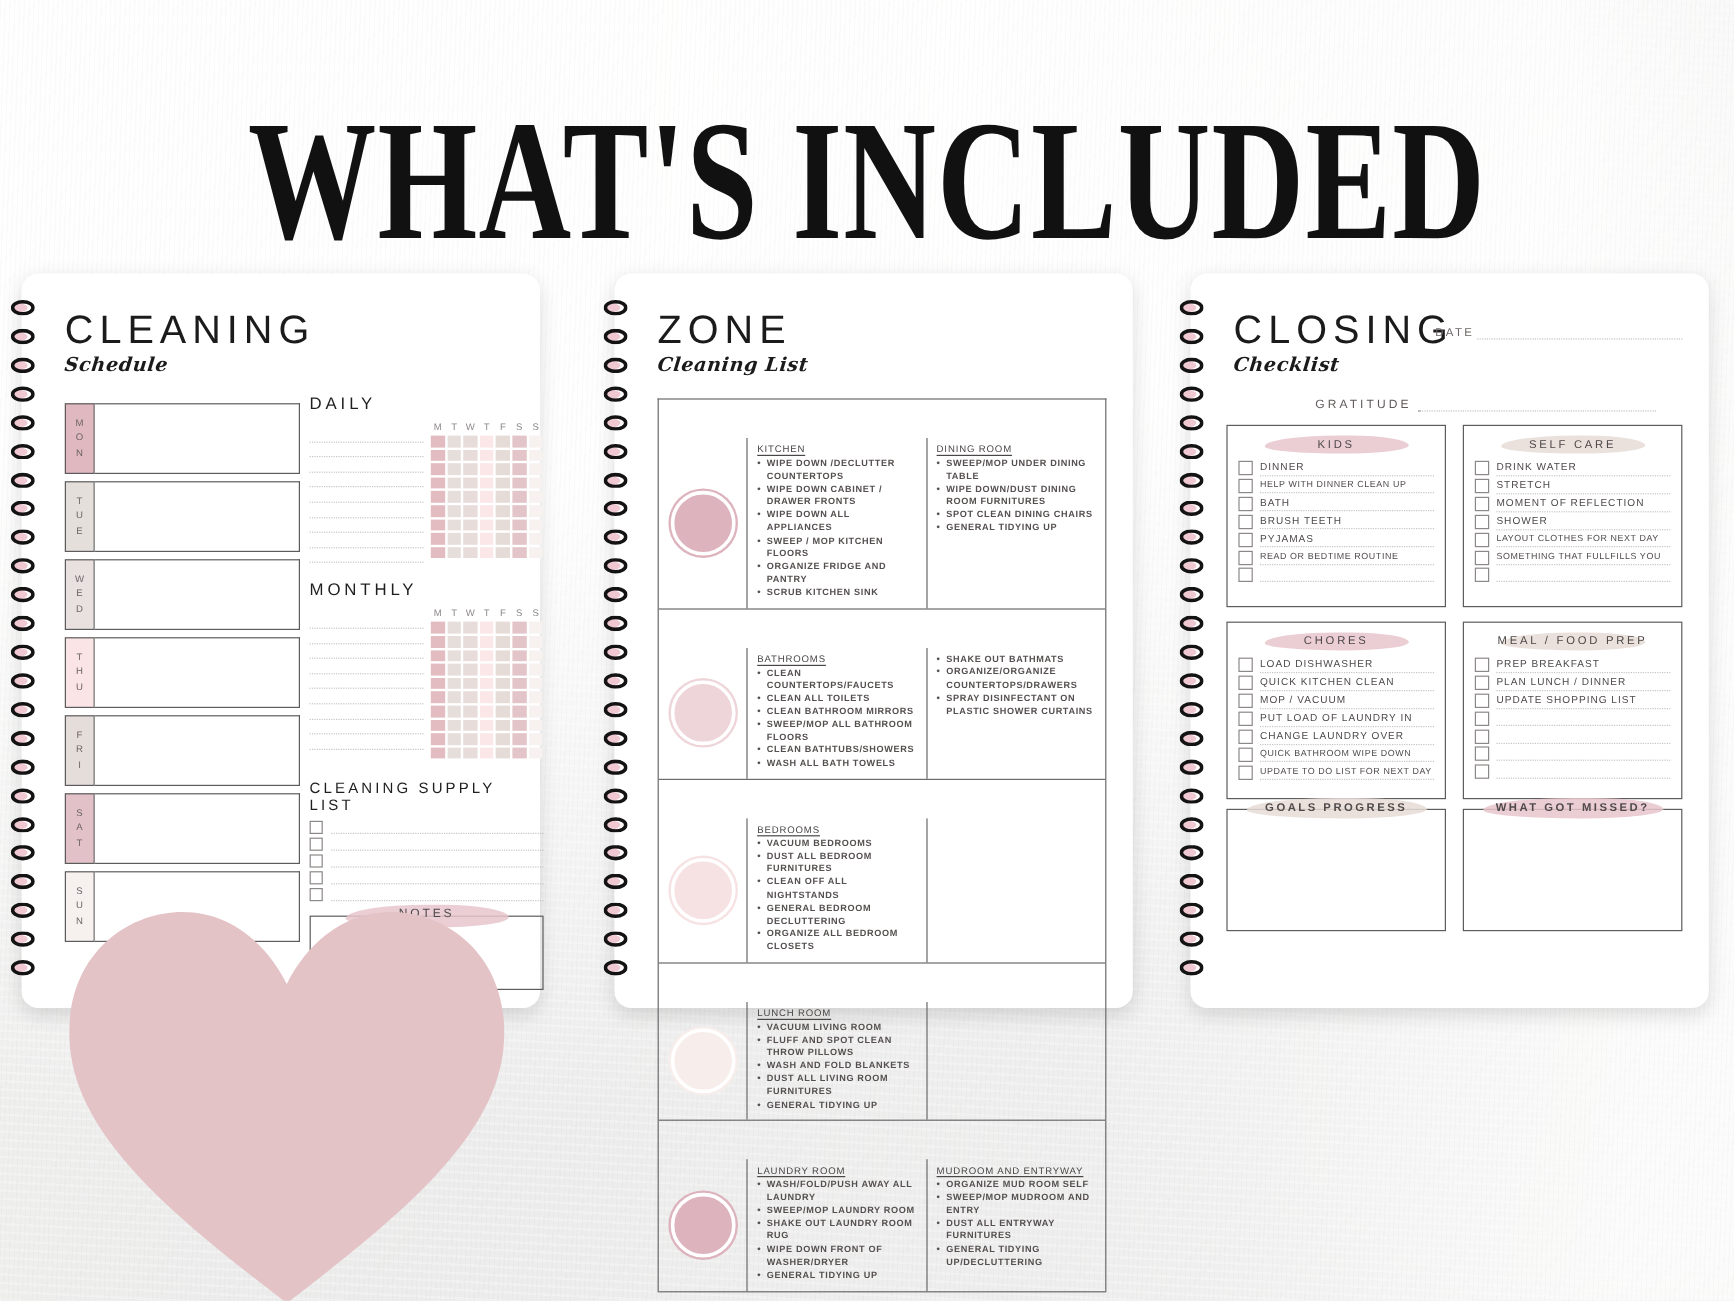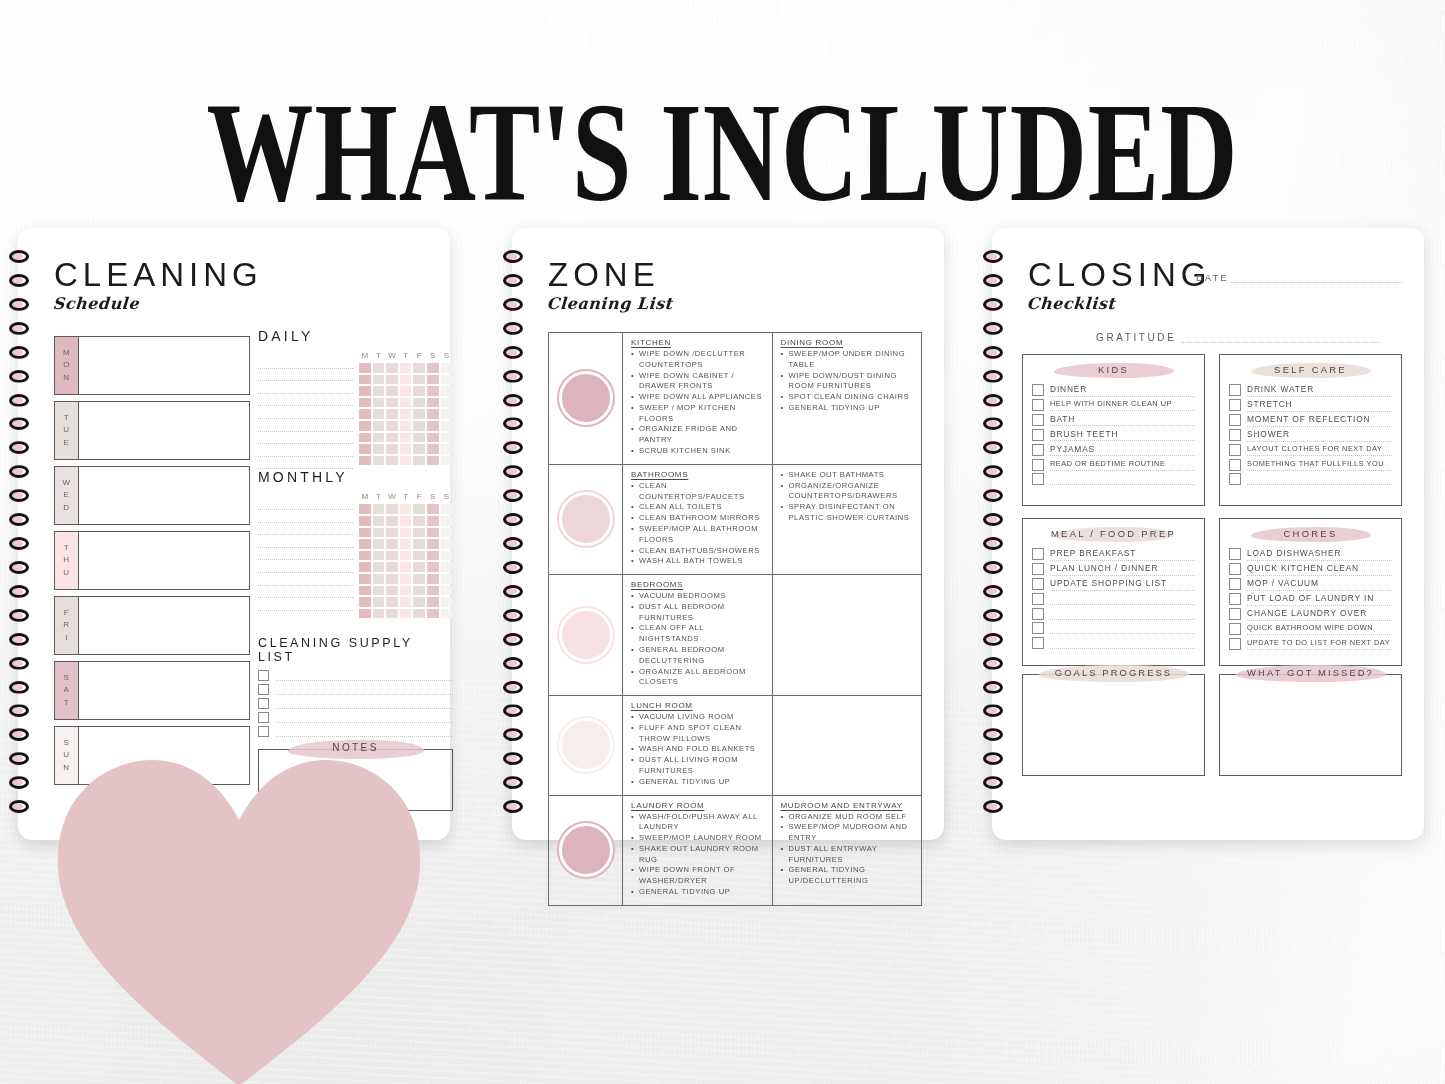--- a/index.html
+++ b/index.html
@@ -135,40 +135,40 @@
     font-size:10px; letter-spacing:2.4px; color:#4f4a4a; white-space:nowrap;
   }
   .notes-box{ border:1.5px solid #5c5c5c; height:62px; }
 
   
   #zone-table{
     position:absolute; left:36px; top:104px; right:22px;
     border:1.5px solid #6a6a6a; border-bottom:none;
     display:flex; flex-direction:column;
   }
-  .zrow{ display:flex; border-bottom:1.5px solid #6a6a6a; }
+  .zrow{ display:flex; border-bottom:1.5px solid #6a6a6a;margin-top:32px; }
   .zcircle-cell{ width:74px; border-right:1.5px solid #6a6a6a; display:flex; align-items:center; justify-content:center; }
   .zcircle{
     width:54px; height:54px; border-radius:50%;
     display:flex; align-items:center; justify-content:center;
     color:#fff; font-size:34px; font-weight:700;
     font-family:"Liberation Serif", serif;
     border:3px solid #fff;
     box-shadow:0 0 0 2px currentColor;
   }
   .zcol{ flex:1; padding:5px 7px 7px 8px; border-right:1.5px solid #6a6a6a; }
   .zcol:last-child{ border-right:none; }
   .zhead{
     font-size:8px; letter-spacing:.7px; color:#4a4646;
     text-decoration:underline; text-underline-offset:2px; margin-bottom:2px;
   }
   .zcol ul{ list-style:none; }
   .zcol li{
     font-size:7.6px; letter-spacing:.55px; color:#55504f; line-height:1.42;
-    padding-left:8px; position:relative;
+    padding-left:8px; position:relative;font-weight:bold;
   }
   .zcol li:before{
     content:"•"; position:absolute; left:0; top:-1px; font-size:8px; color:#55504f;
   }
 
   
   #close-date{
     position:absolute; right:22px; top:44px; width:206px;
     font-size:9.5px; letter-spacing:2px; color:#6c6666;
     display:flex; align-items:flex-end; gap:2px;
@@ -202,21 +202,21 @@
   }
   .ck-text.tight{ font-size:7.4px; letter-spacing:.5px; }
 
   .box-grid{
     position:absolute; left:30px; right:22px; top:446px;
     display:grid; grid-template-columns:1fr 1fr; gap:14px;
   }
   .open-box{ position:relative; }
   .open-box .frame{ border:1.5px solid #5c5c5c; height:102px; }
   .open-box .brush{ top:-9px; width:150px; height:17px; }
-  .open-box .brush-label{ top:-7px; font-size:9.4px; letter-spacing:2.1px; }
+  .open-box .brush-label{ top:-7px; font-size:9.4px; letter-spacing:2.1px;font-weight:bold; }
 
   
   #heart-badge{
     position:absolute; left:52px; top:748px; width:374px; height:340px;
     z-index:5;
   }
   #heart-badge svg{ display:block; width:100%; height:100%; }
   #heart-text{
     position:absolute; left:0; top:112px; width:100%;
     text-align:center;
@@ -424,21 +424,21 @@
                 <div class="sw" style="background: rgb(230, 222, 219);"></div>
                 <div class="sw" style="background: rgb(232, 220, 219);"></div>
                 <div class="sw" style="background: rgb(251, 231, 232);"></div>
                 <div class="sw" style="background: rgb(229, 220, 216);"></div>
                 <div class="sw" style="background: rgb(227, 196, 200);"></div>
                 <div class="sw" style="background: rgb(247, 242, 240);"></div>
               </div>
             </div>
           </div>
         </div>
-      <div id="tracker-monthly" style="">
+      <div id="tracker-monthly" style="margin-top:14px;">
           <div class="freq-title">MONTHLY</div>
           <div class="freq-block">
             <div class="freq-lines">
               <div class="dline"></div>
               <div class="dline"></div>
               <div class="dline"></div>
               <div class="dline"></div>
               <div class="dline"></div>
               <div class="dline"></div>
               <div class="dline"></div>
@@ -826,20 +826,54 @@
             <div class="ck-box"></div>
             <div class="ck-text tight">SOMETHING THAT FULLFILLS YOU</div>
           </div>
           <div class="ck-row">
             <div class="ck-box"></div>
             <div class="ck-text"></div>
           </div>
         </div>
         <div class="card sec2">
           <div class="card-head">
+            <div class="brush"></div>
+            <div class="brush-label">CHORES</div>
+          </div>
+          <div class="ck-row">
+            <div class="ck-box"></div>
+            <div class="ck-text">LOAD DISHWASHER</div>
+          </div>
+          <div class="ck-row">
+            <div class="ck-box"></div>
+            <div class="ck-text">QUICK KITCHEN CLEAN</div>
+          </div>
+          <div class="ck-row">
+            <div class="ck-box"></div>
+            <div class="ck-text">MOP / VACUUM</div>
+          </div>
+          <div class="ck-row">
+            <div class="ck-box"></div>
+            <div class="ck-text">PUT LOAD OF LAUNDRY IN</div>
+          </div>
+          <div class="ck-row">
+            <div class="ck-box"></div>
+            <div class="ck-text">CHANGE LAUNDRY OVER</div>
+          </div>
+          <div class="ck-row">
+            <div class="ck-box"></div>
+            <div class="ck-text tight">QUICK BATHROOM WIPE DOWN</div>
+          </div>
+          <div class="ck-row">
+            <div class="ck-box"></div>
+            <div class="ck-text tight">UPDATE TO DO LIST FOR NEXT DAY</div>
+          </div>
+        </div>
+        <div class="card sec2">
+          <div class="card-head">
             <div class="brush greige"></div>
             <div class="brush-label">MEAL / FOOD PREP</div>
           </div>
           <div class="ck-row">
             <div class="ck-box"></div>
             <div class="ck-text">PREP BREAKFAST</div>
           </div>
           <div class="ck-row">
             <div class="ck-box"></div>
             <div class="ck-text">PLAN LUNCH / DINNER</div>
@@ -856,54 +890,20 @@
             <div class="ck-box"></div>
             <div class="ck-text"></div>
           </div>
           <div class="ck-row">
             <div class="ck-box"></div>
             <div class="ck-text"></div>
           </div>
           <div class="ck-row">
             <div class="ck-box"></div>
             <div class="ck-text"></div>
-          </div>
-        </div>
-        <div class="card sec2">
-          <div class="card-head">
-            <div class="brush"></div>
-            <div class="brush-label">CHORES</div>
-          </div>
-          <div class="ck-row">
-            <div class="ck-box"></div>
-            <div class="ck-text">LOAD DISHWASHER</div>
-          </div>
-          <div class="ck-row">
-            <div class="ck-box"></div>
-            <div class="ck-text">QUICK KITCHEN CLEAN</div>
-          </div>
-          <div class="ck-row">
-            <div class="ck-box"></div>
-            <div class="ck-text">MOP / VACUUM</div>
-          </div>
-          <div class="ck-row">
-            <div class="ck-box"></div>
-            <div class="ck-text">PUT LOAD OF LAUNDRY IN</div>
-          </div>
-          <div class="ck-row">
-            <div class="ck-box"></div>
-            <div class="ck-text">CHANGE LAUNDRY OVER</div>
-          </div>
-          <div class="ck-row">
-            <div class="ck-box"></div>
-            <div class="ck-text tight">QUICK BATHROOM WIPE DOWN</div>
-          </div>
-          <div class="ck-row">
-            <div class="ck-box"></div>
-            <div class="ck-text tight">UPDATE TO DO LIST FOR NEXT DAY</div>
           </div>
         </div>
       </div>
     <div class="box-grid">
         <div class="open-box">
           <div class="brush greige"></div>
           <div class="brush-label">GOALS PROGRESS</div>
           <div class="frame"></div>
         </div>
         <div class="open-box">

